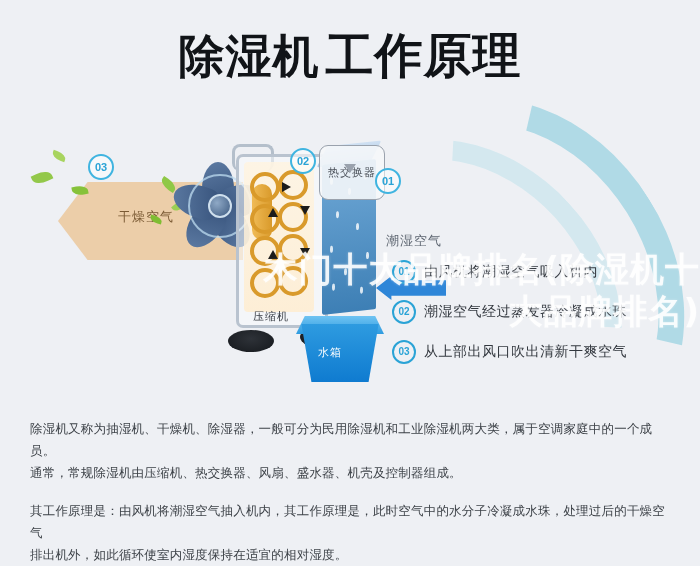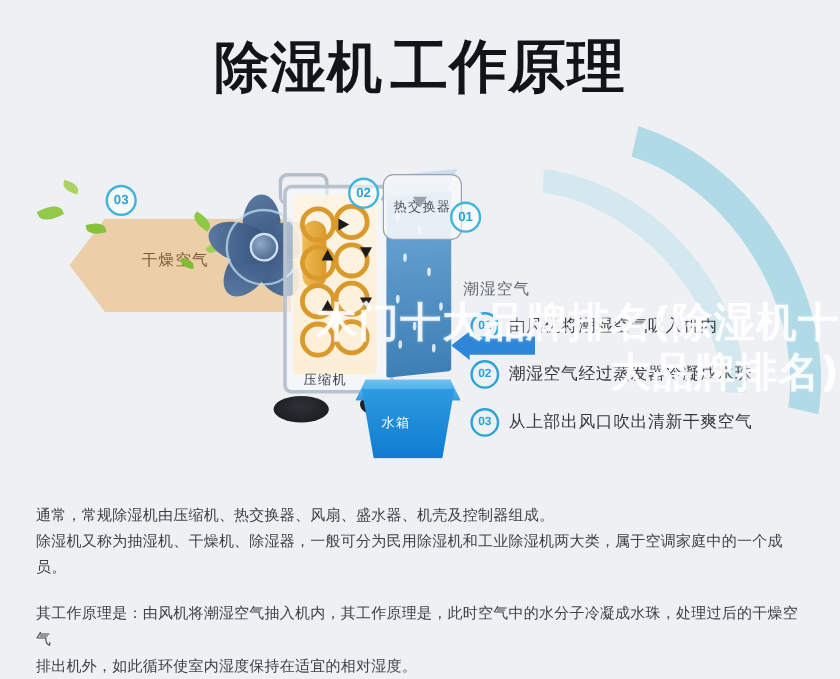--- a/index.html
+++ b/index.html
@@ -336,20 +336,20 @@
       <div class="step-txt">从上部出风口吹出清新干爽空气</div>
     </div>
   </div>
 
   <div class="watermark">
     <span class="wl1">木门十大品牌排名(除湿机十</span>
     <span class="wl2">大品牌排名)</span>
   </div>
 
   <div class="body-text">
+    <p>除湿机又称为抽湿机、干燥机、除湿器，一般可分为民用除湿机和工业除湿机两大类，属于空调家庭中的一个成员。</p>
     <p>通常，常规除湿机由压缩机、热交换器、风扇、盛水器、机壳及控制器组成。</p>
-    <p>除湿机又称为抽湿机、干燥机、除湿器，一般可分为民用除湿机和工业除湿机两大类，属于空调家庭中的一个成员。</p>
     <div class="gap"></div>
     <p>其工作原理是：由风机将潮湿空气抽入机内，其工作原理是，此时空气中的水分子冷凝成水珠，处理过后的干燥空气</p>
     <p>排出机外，如此循环使室内湿度保持在适宜的相对湿度。</p>
   </div>
 
 </div>
 
 </body></html>

